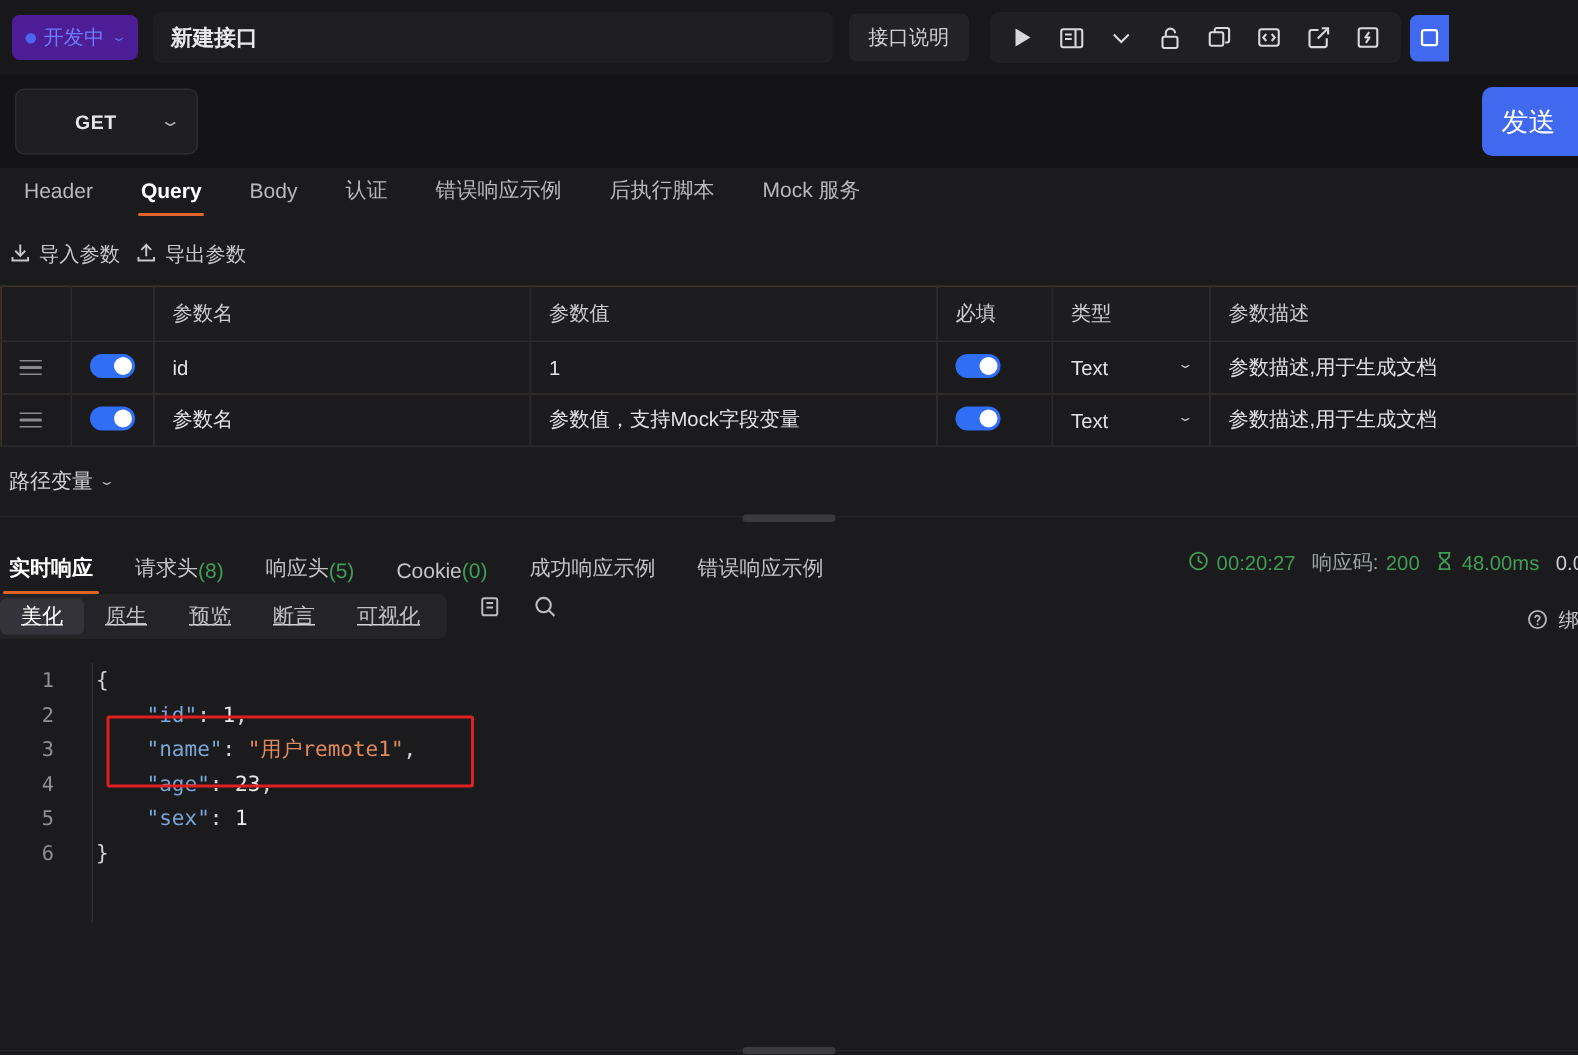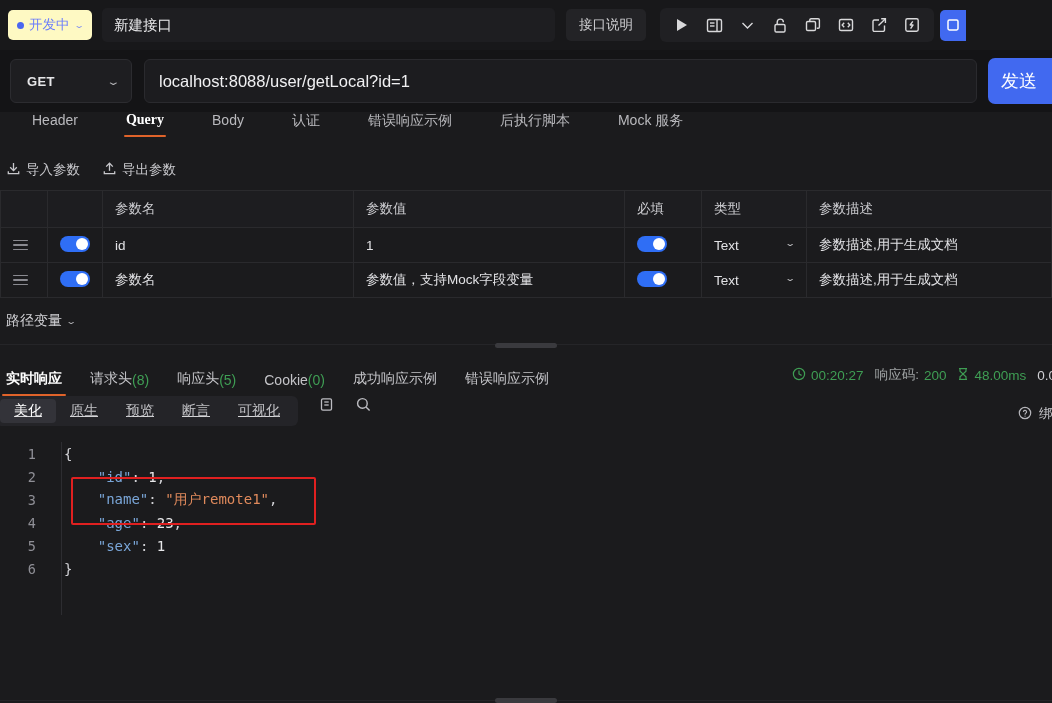--- a/index.html
+++ b/index.html
@@ -16,21 +16,21 @@
   .topbar {
     height: 50px;
     background: #18181a;
     display: flex;
     align-items: center;
     padding: 0 0 0 8px;
     position: relative;
   }
   .status-chip {
     display: flex; align-items: center; gap: 5px;
-    background: #fef9c3;
+    background: #4c1d95;
     border-radius: 5px;
     height: 30px;
     padding: 0 9px;
     color: #6b7dfb;
     font-size: 13.5px;
     white-space: nowrap;
     cursor: pointer;
   }
   .status-dot {
     width: 7px; height: 7px; border-radius: 50%;
@@ -42,21 +42,21 @@
     flex: 0 0 auto;
     width: 453px;
     margin-left: 10px;
     height: 34px;
     background: #1e1e21;
     border-radius: 5px;
     display: flex; align-items: center;
     padding: 0 12px;
     font-size: 14.5px;
     color: #e8e8ea;
-    font-weight: 400;
+    font-weight: 700;
   }
   .desc-btn {
     margin-left: 11px;
     height: 32px;
     background: #232326;
     border-radius: 5px;
     display:flex; align-items:center;
     padding: 0 13px;
     font-size: 13.5px;
     color: #cfcfd2;
@@ -100,21 +100,21 @@
   }
   .method-box {
     width: 122px; height: 44px;
     background: #1e1e21;
     border: 1px solid #2c2c30;
     border-radius: 6px;
     display: flex; align-items: center; justify-content: space-between;
     padding: 0 12px 0 16px;
     cursor: pointer;
   }
-  .method-label { font-size: 13px; color:#e6e6e8; letter-spacing:.4px; font-weight:600;}
+  .method-label { font-size: 13px; color:#e6e6e8; letter-spacing:.4px; font-weight:600;margin-left:23px;}
   .method-box .chev { font-size: 13px; color:#cfcfd2; }
   .url-input {
     flex: 1;
     height: 44px;
     margin-left: 12px;
     margin-right: 8px;
     background: #1c1c1f;
     border: 1px solid #2a2a2e;
     border-radius: 6px;
     display: flex; align-items: center;
@@ -134,45 +134,45 @@
     display: flex; align-items: center; justify-content: flex-start;
     padding-left: 13px;
     cursor: pointer;
     white-space: nowrap;
     overflow: hidden;
   }
 
   
   .req-tabs {
     height: 38px;
-    display: flex; align-items: flex-start;
-    gap: 16px;
-    padding-left: 16px;
+    display: flex; align-items: center;
+    gap: 0px;
+    padding-left: 0;
     background: #1b1b1d;
   }
   .rtab {
     font-size: 14px;
     color: #b9b9bd;
     padding: 0 16px 9px 16px;
     cursor: pointer;
     position: relative;
     white-space: nowrap;
   }
-  .rtab.active { color: #ffffff; font-weight: 600; font-family: Liberation Serif, serif; }
+  .rtab.active { color: #ffffff; font-weight: 600; }
   .rtab.active::after {
     content:""; position:absolute; left: 14px; right: 14px; bottom: 0;
     height: 2px; background: #e0632a; border-radius: 2px;
   }
 
   
   .ie-row {
     height: 40px;
     display:flex; align-items:center;
     padding-left: 6px;
-    gap: 22px;
+    gap: 10px;
     background:#1b1b1d;
   }
   .ie-btn {
     display:flex; align-items:center; gap:5px;
     font-size: 13.5px; color:#c8c8cc; cursor:pointer;
   }
 
   
   .ptable { width: 100%; border-collapse: collapse; background: #a16207; }
   .ptable th {
@@ -415,23 +415,20 @@
     <svg width="14" height="14" viewBox="0 0 14 14" fill="none" stroke="currentColor" stroke-width="1.5">
       <rect x="2" y="2" width="10" height="10" rx="1.4"></rect>
     </svg>
   </div>
 </div>
 
 <div class="urlbar">
   <div class="method-box">
     <span class="method-label">GET</span>
     <span class="chev">⌄</span>
-  </div>
-  <div class="url-input">
-    <span>localhost:8088/user/getLocal?id=1</span>
   </div>
   <div class="send-btn">
     <span>发送</span>
   </div>
 </div>
 
 <div class="req-tabs">
   <div class="rtab"><span>Header</span></div>
   <div class="rtab active"><span>Query</span></div>
   <div class="rtab"><span>Body</span></div>

